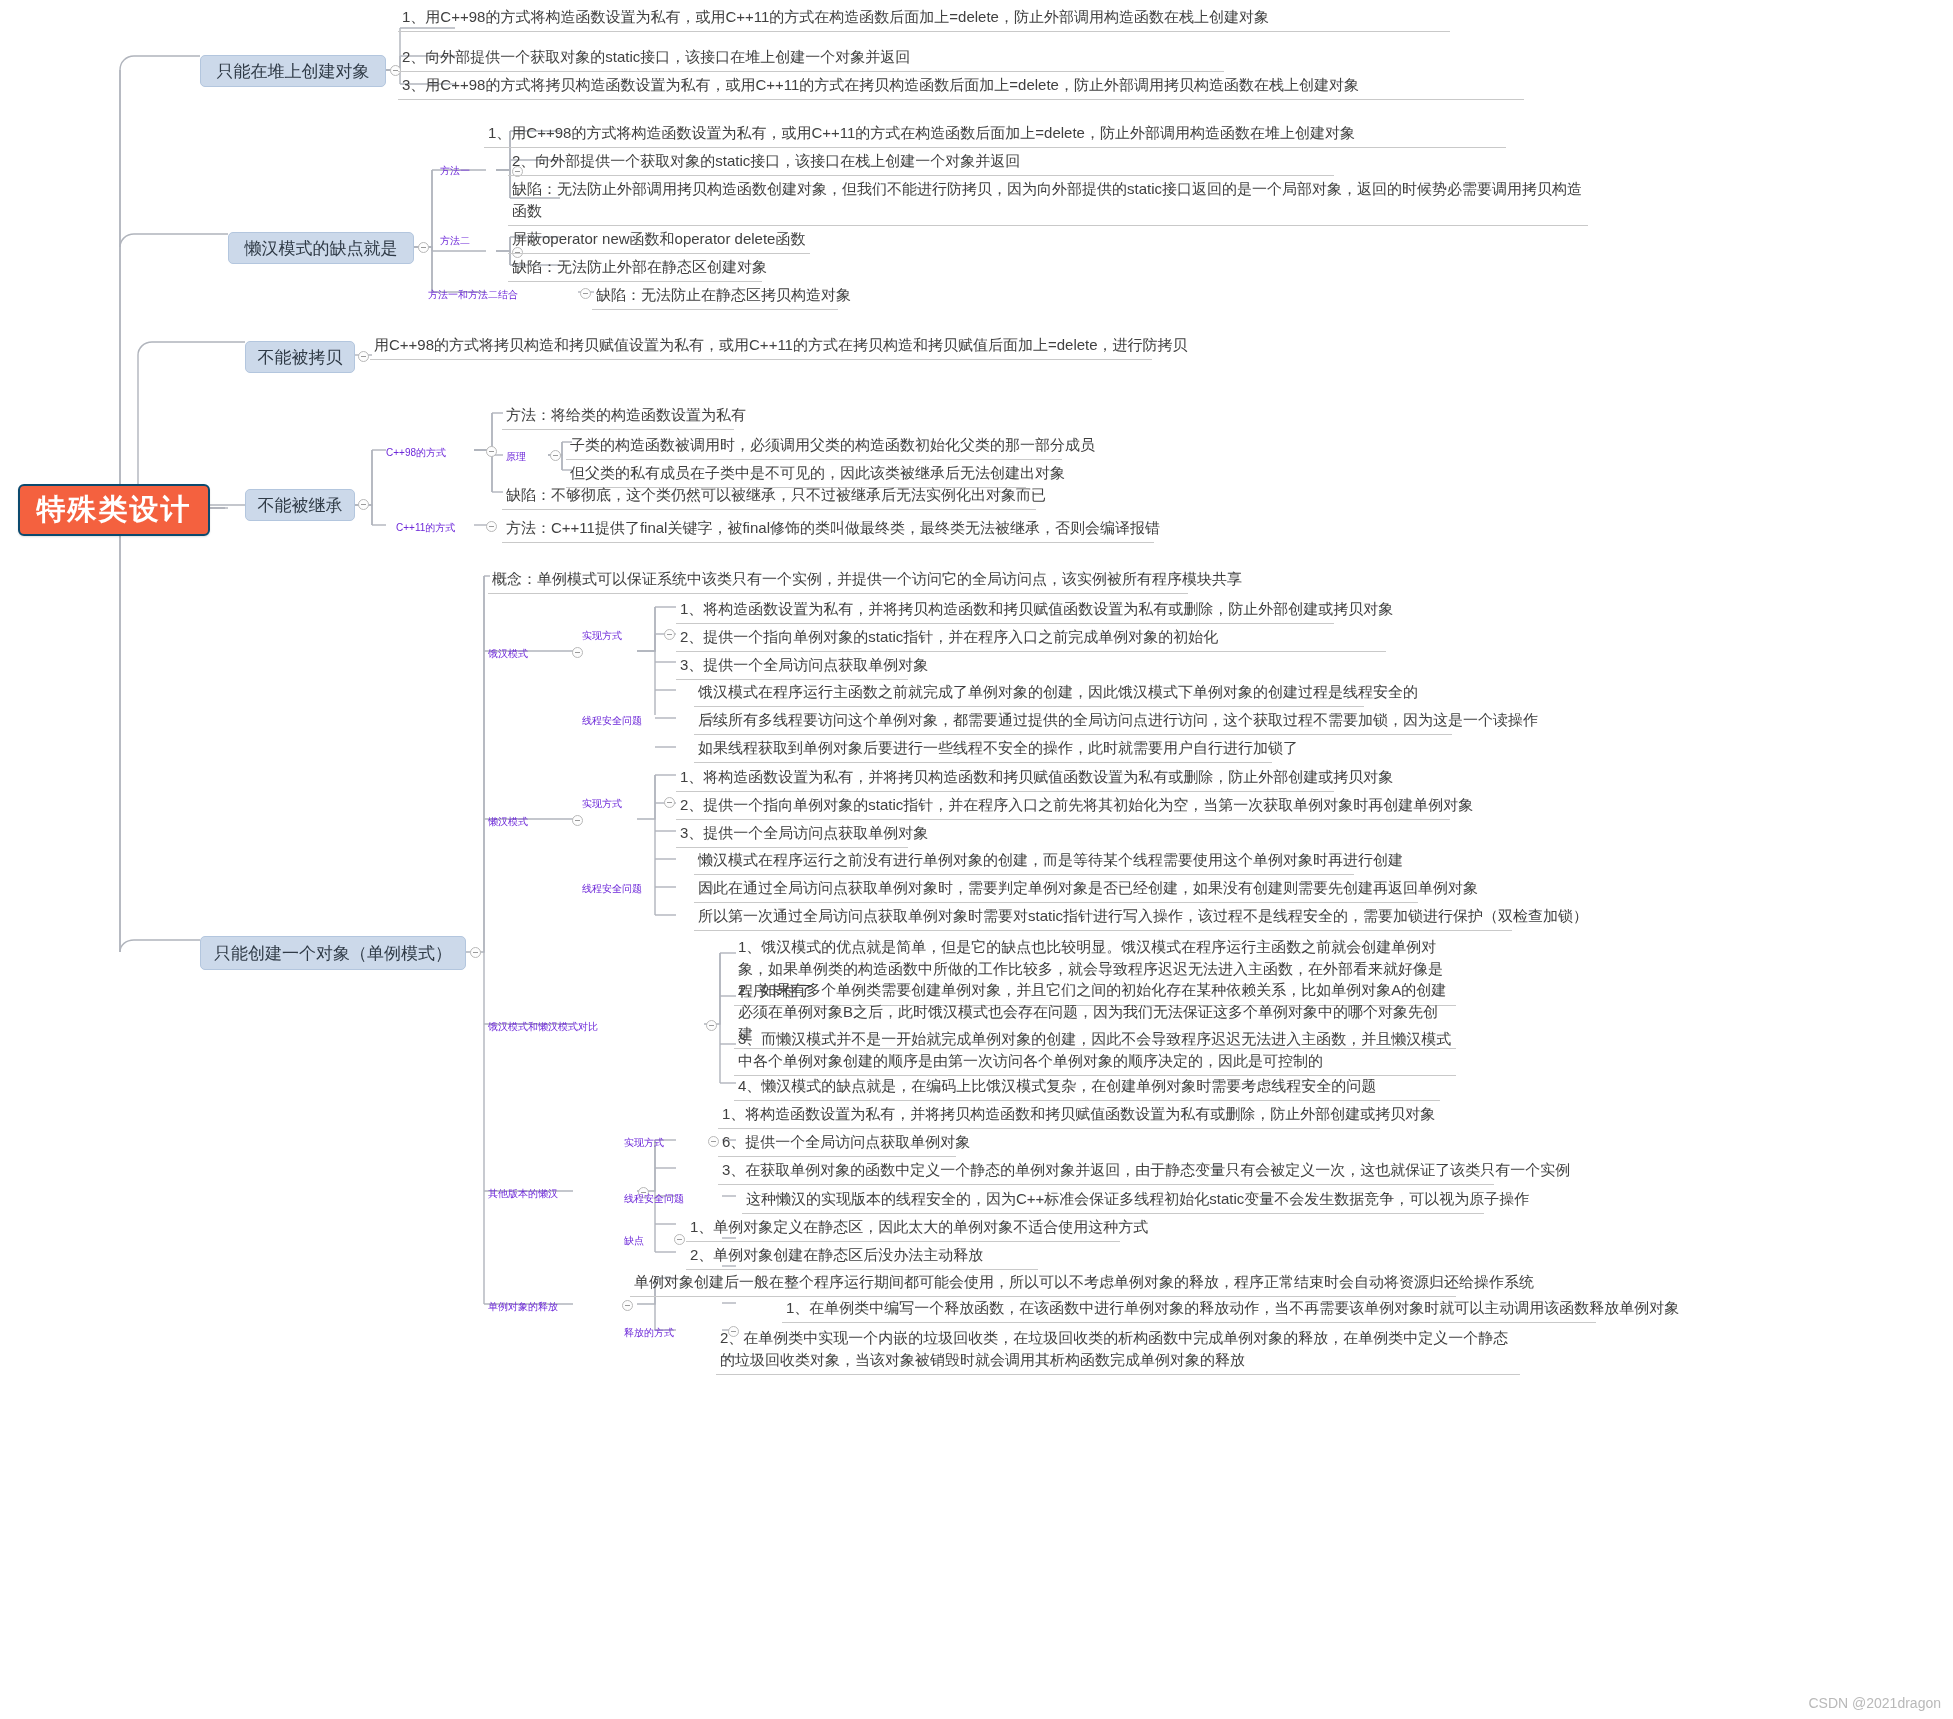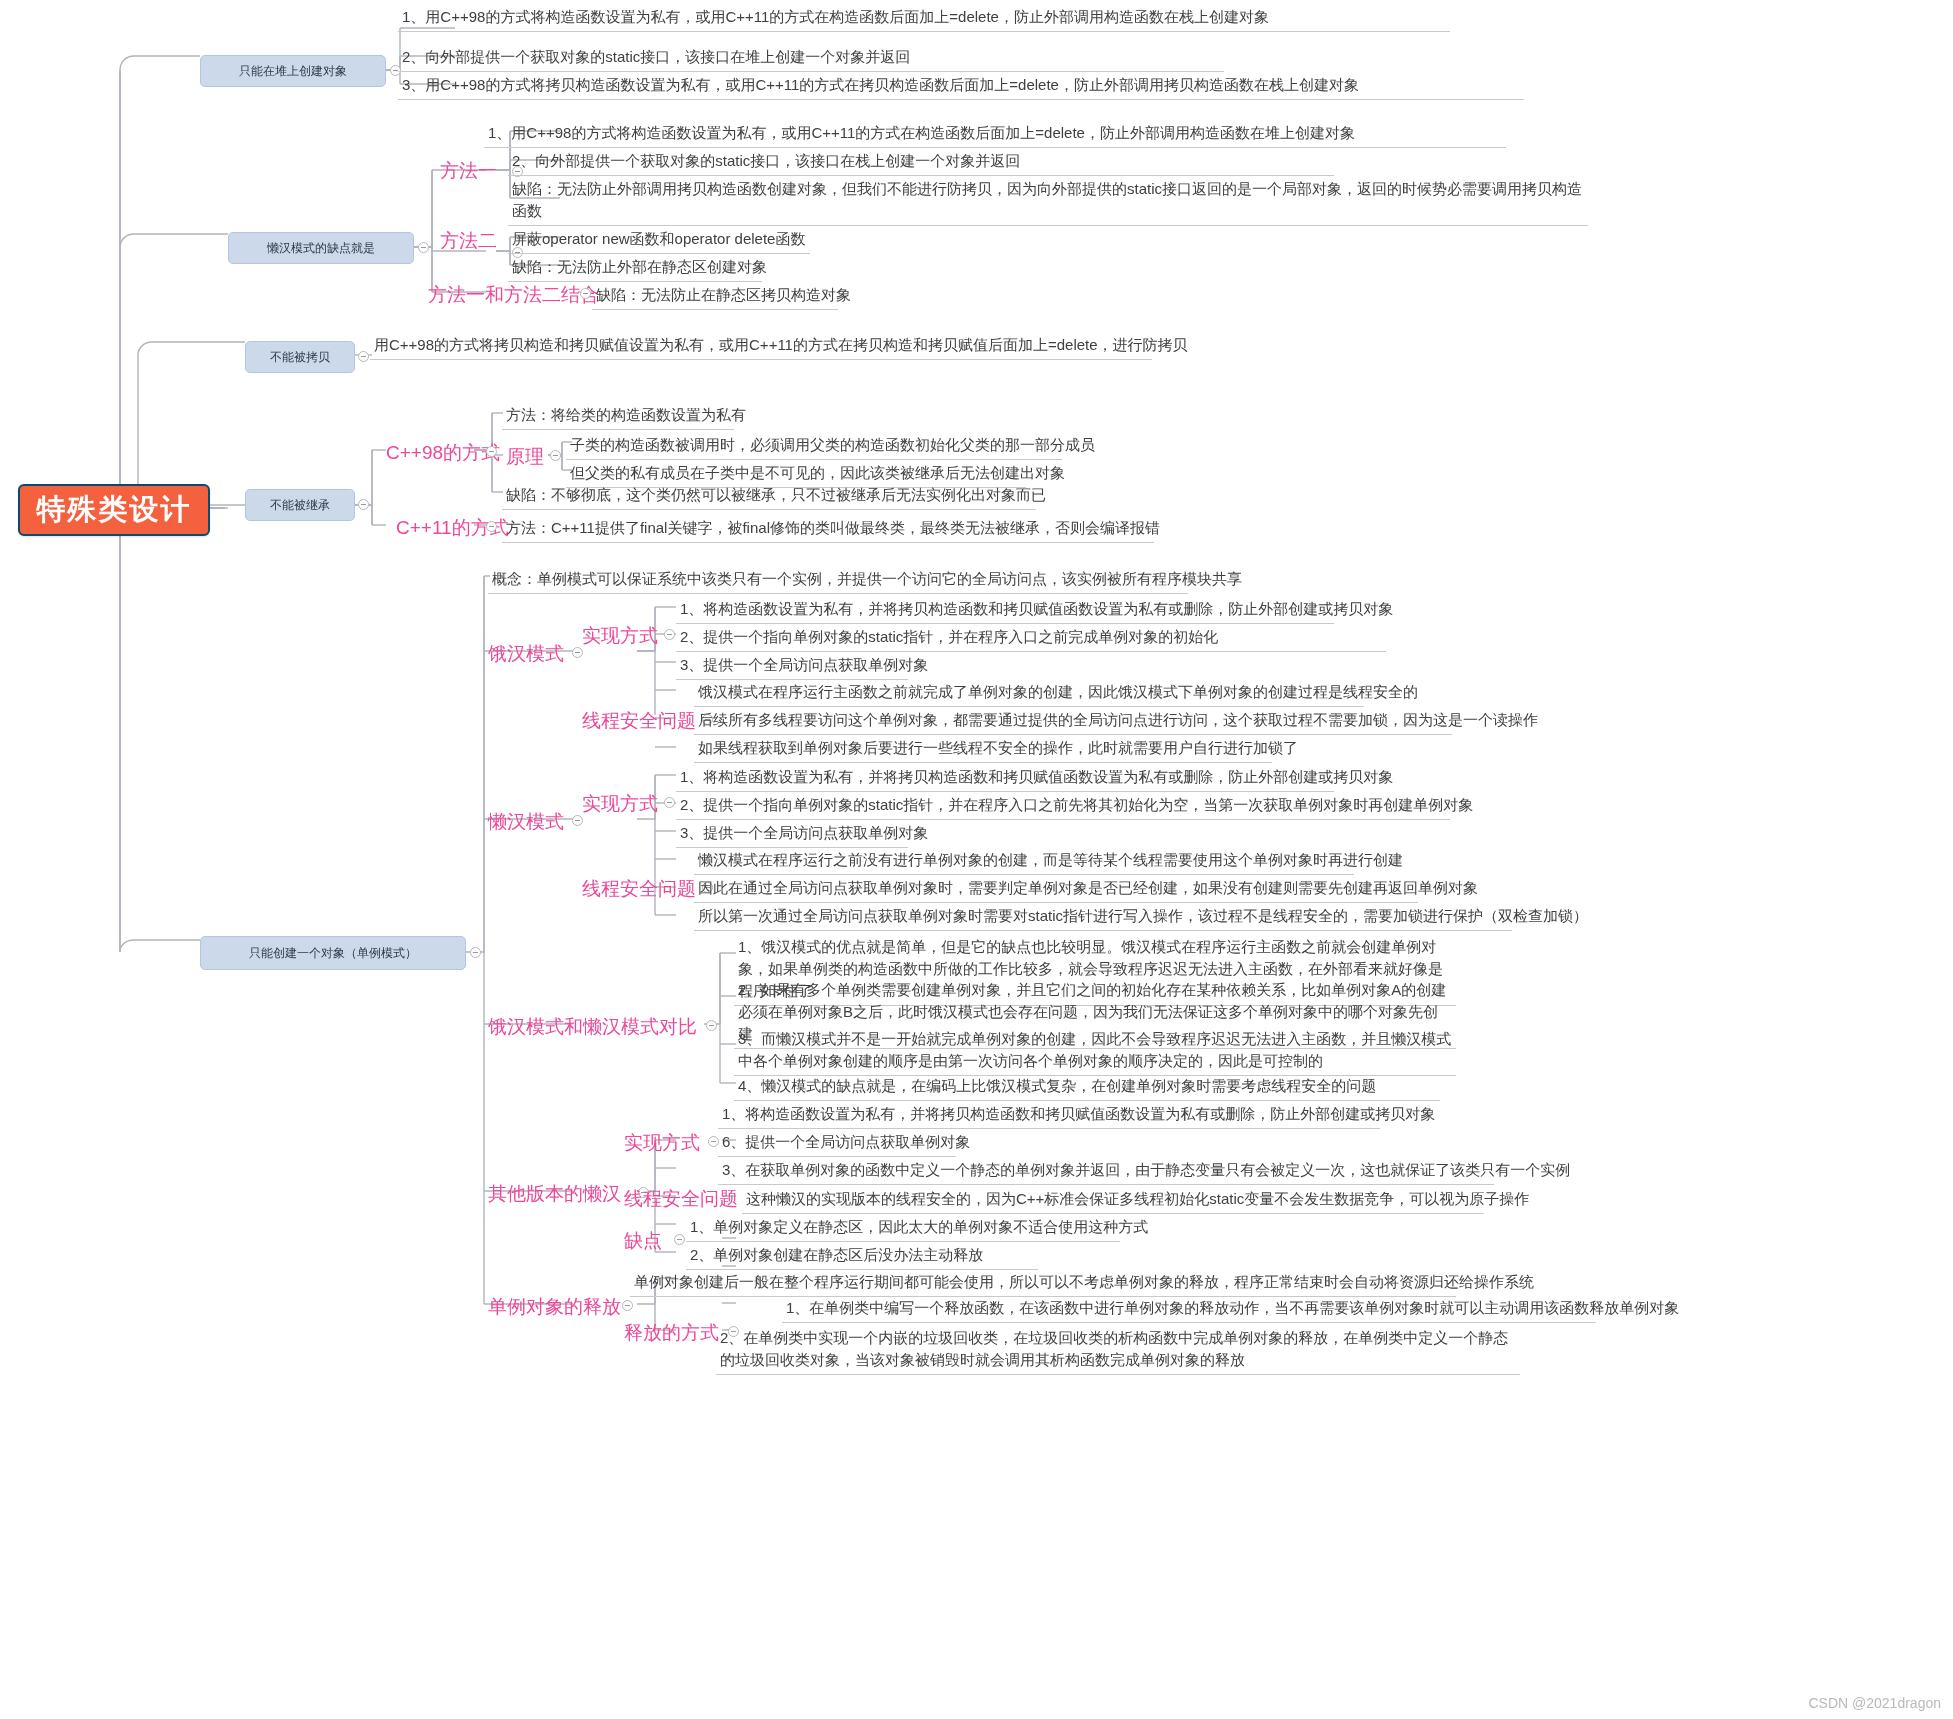--- a/index.html
+++ b/index.html
@@ -14,33 +14,33 @@
   
   .root{
     position:absolute;background:#f4613f;border:2px solid #0c4a6e;border-radius:6px;
     color:#ffffff;font-size:29px;font-weight:bold;letter-spacing:2px;
     display:flex;align-items:center;justify-content:center;
     box-shadow:0 1px 2px rgba(0,0,0,.12);
   }
   
   .l1{
     position:absolute;background:#ccd9ea;border:1px solid #b3c6de;border-radius:5px;
-    color:#2f3a46;font-size:12px;display:flex;align-items:center;justify-content:center;
+    color:#2f3a46;font-size:17px;display:flex;align-items:center;justify-content:center;
     white-space:nowrap;padding:0 4px;box-sizing:border-box;
   }
   
   .leaf{
     position:absolute;font-size:15px;line-height:22px;color:#404040;
     border-bottom:1px solid #c9c9c9;padding:2px 4px 3px 4px;box-sizing:border-box;
     white-space:nowrap;background:transparent;
   }
   .leaf.multi{white-space:normal;}
   
   .mid{
-    position:absolute;font-size:19px;line-height:22px;color:#ec4899;
+    position:absolute;font-size:10px;line-height:22px;color:#6d28d9;
     padding:2px 4px;box-sizing:border-box;white-space:nowrap;
   }
   
   .tog{
     position:absolute;width:11px;height:11px;border:1px solid #b8b8b8;border-radius:50%;
     background:#fdfdfd;box-sizing:border-box;
   }
   .tog:after{
     content:"";position:absolute;left:2px;top:4px;width:5px;height:1px;background:#9a9a9a;
   }

